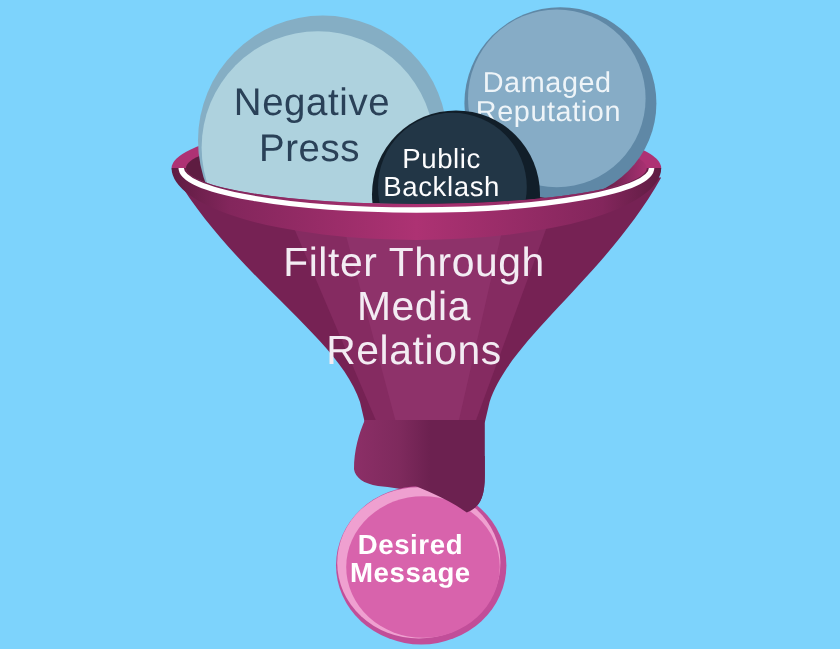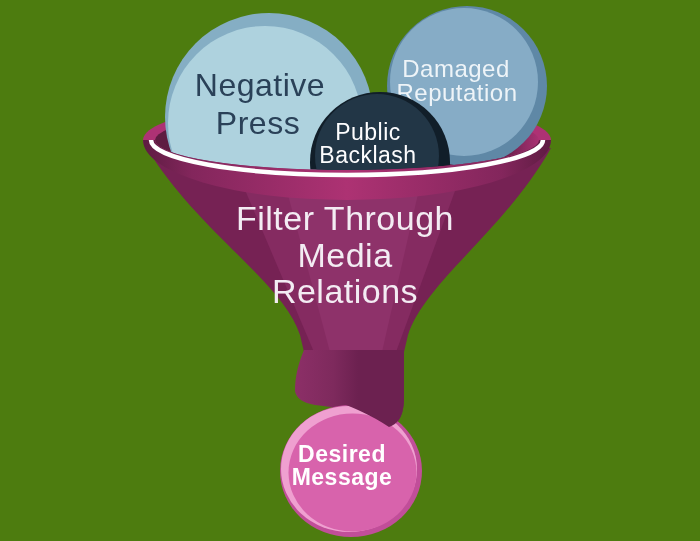--- a/index.html
+++ b/index.html
@@ -4,21 +4,21 @@
 <style>
   html, body {
     margin: 0;
     padding: 0;
     background: #ffffff;
   }
   .canvas {
     position: relative;
     width: 700px;
     height: 541px;
-    background: #4d7c0f;
+    background: #7dd3fc;
     overflow: hidden;
   }
   svg { display: block; }
   text {
     font-family: "Liberation Sans", "DejaVu Sans", sans-serif;
     text-anchor: middle;
     letter-spacing: 0.5px;
   }
   .bubble-label-lg { font-size: 32px; }
   .bubble-label-md { font-size: 24px; }

